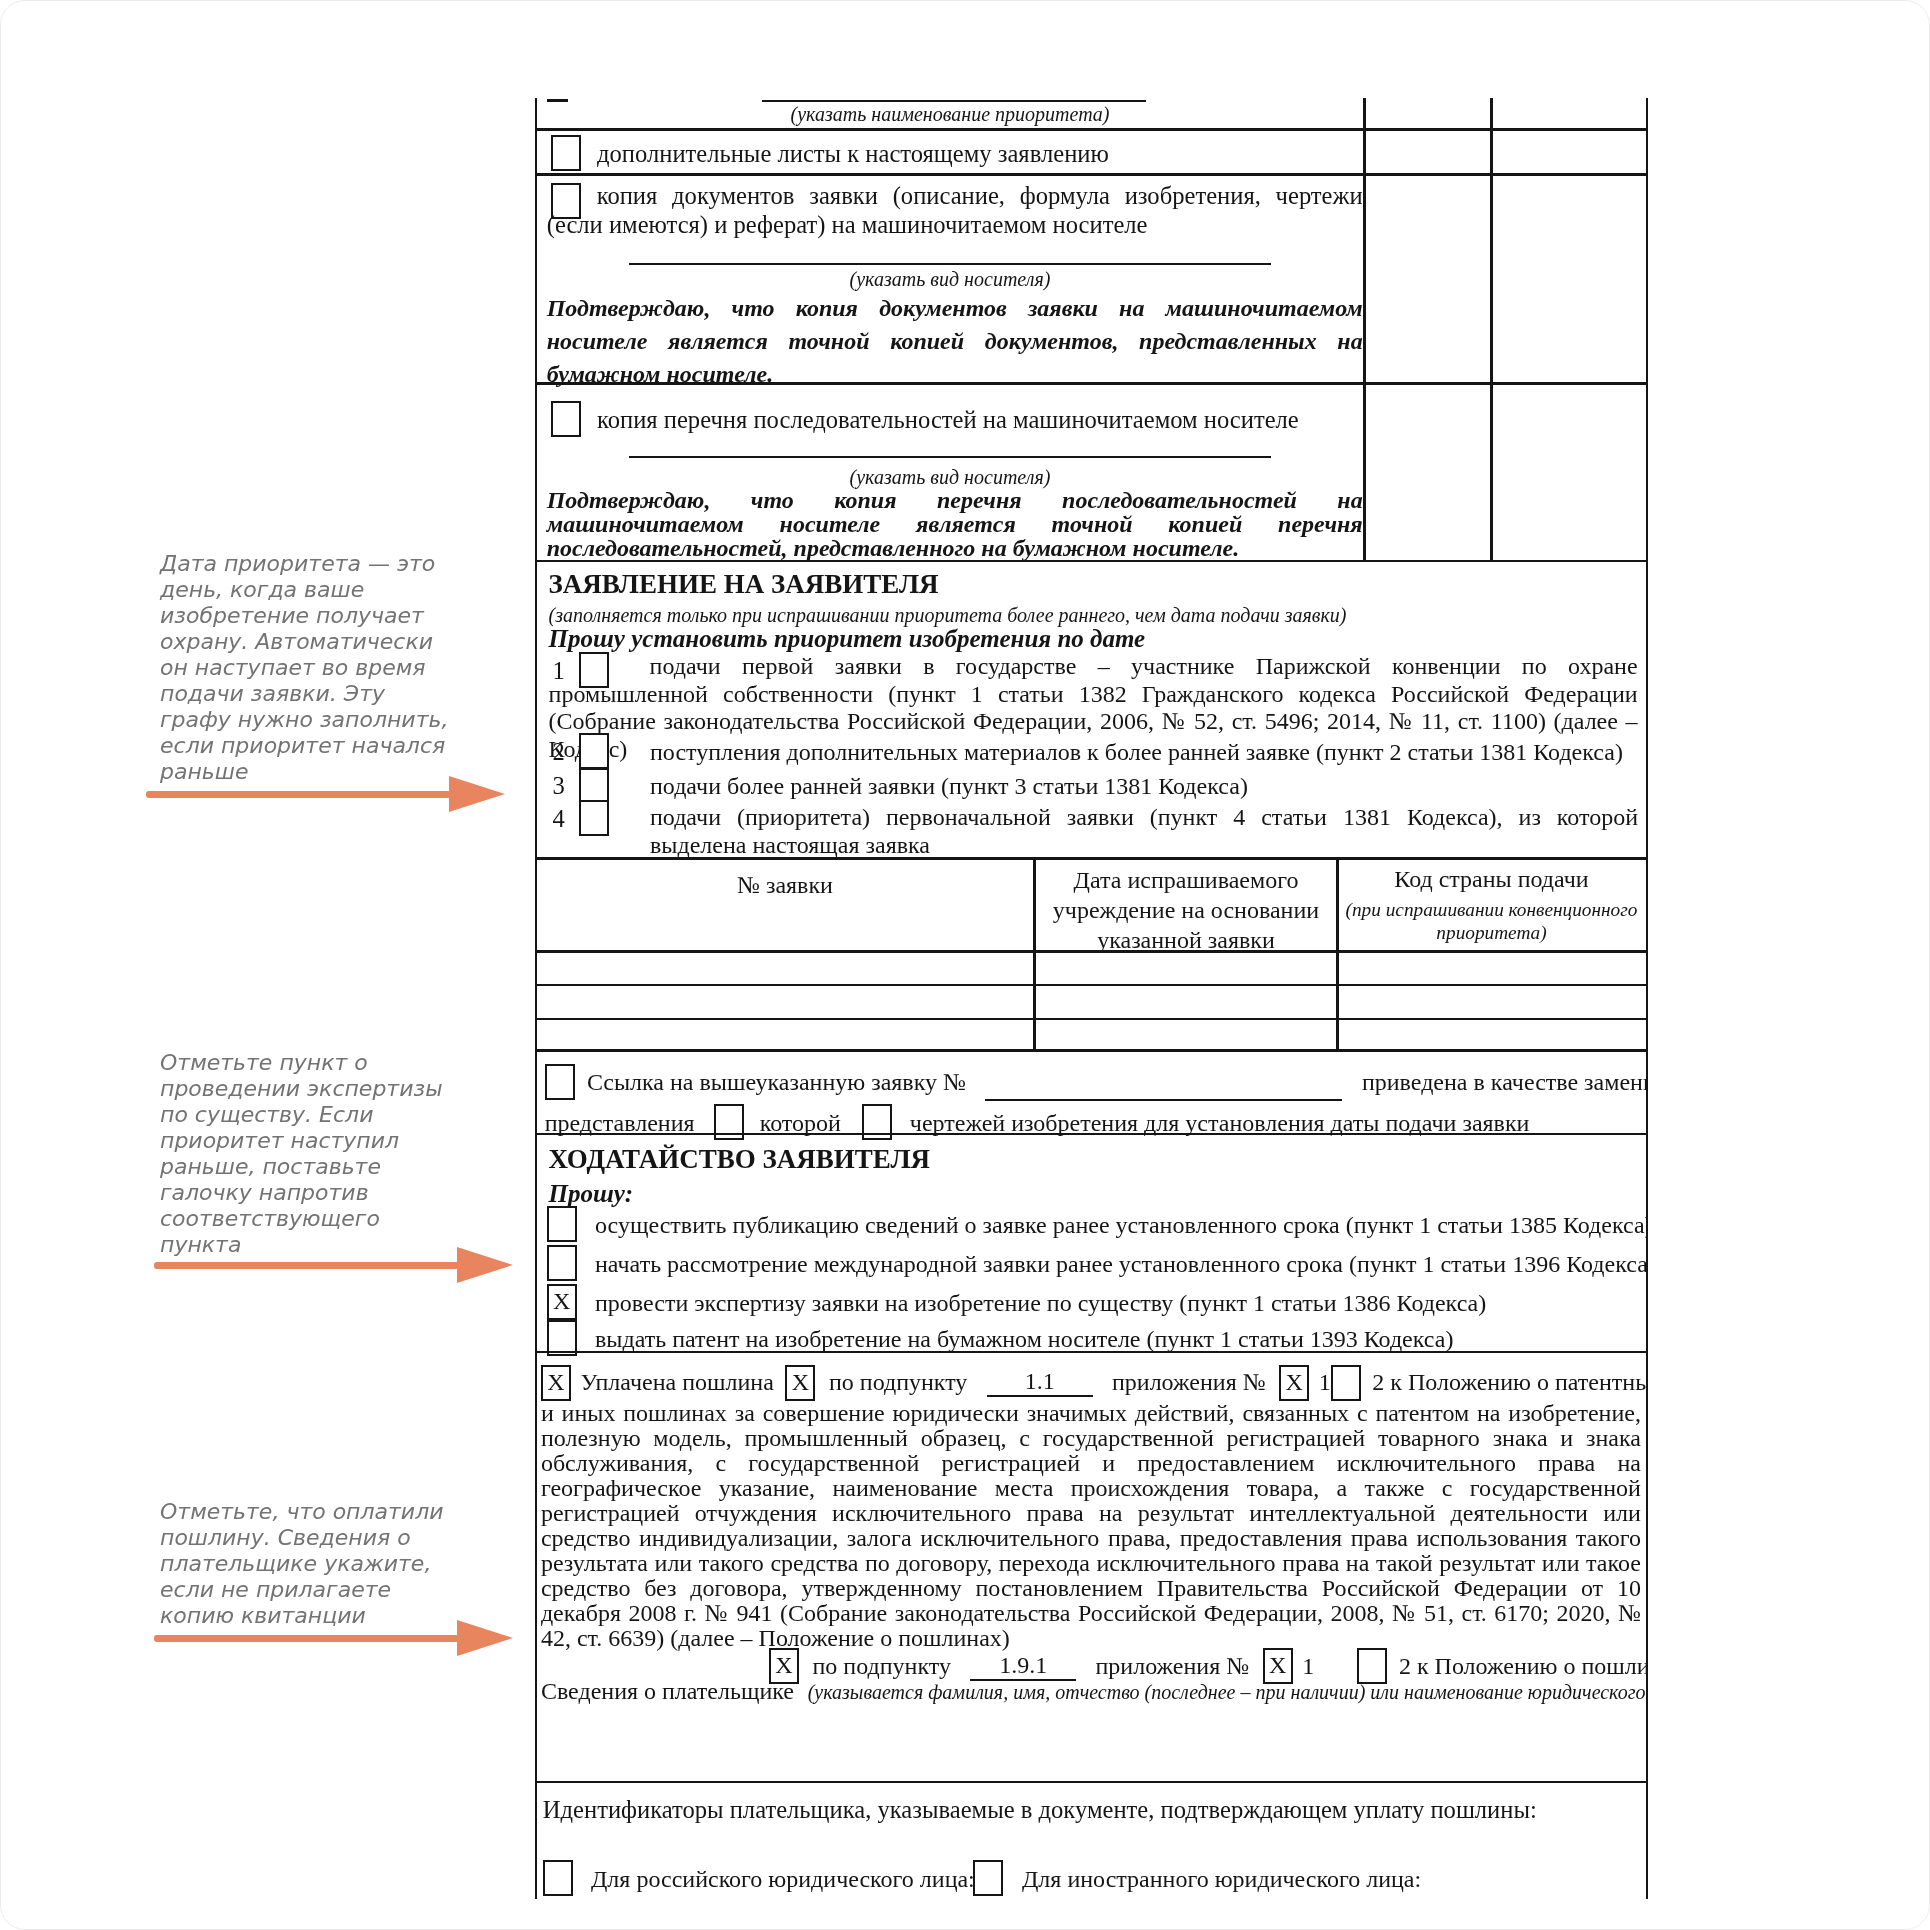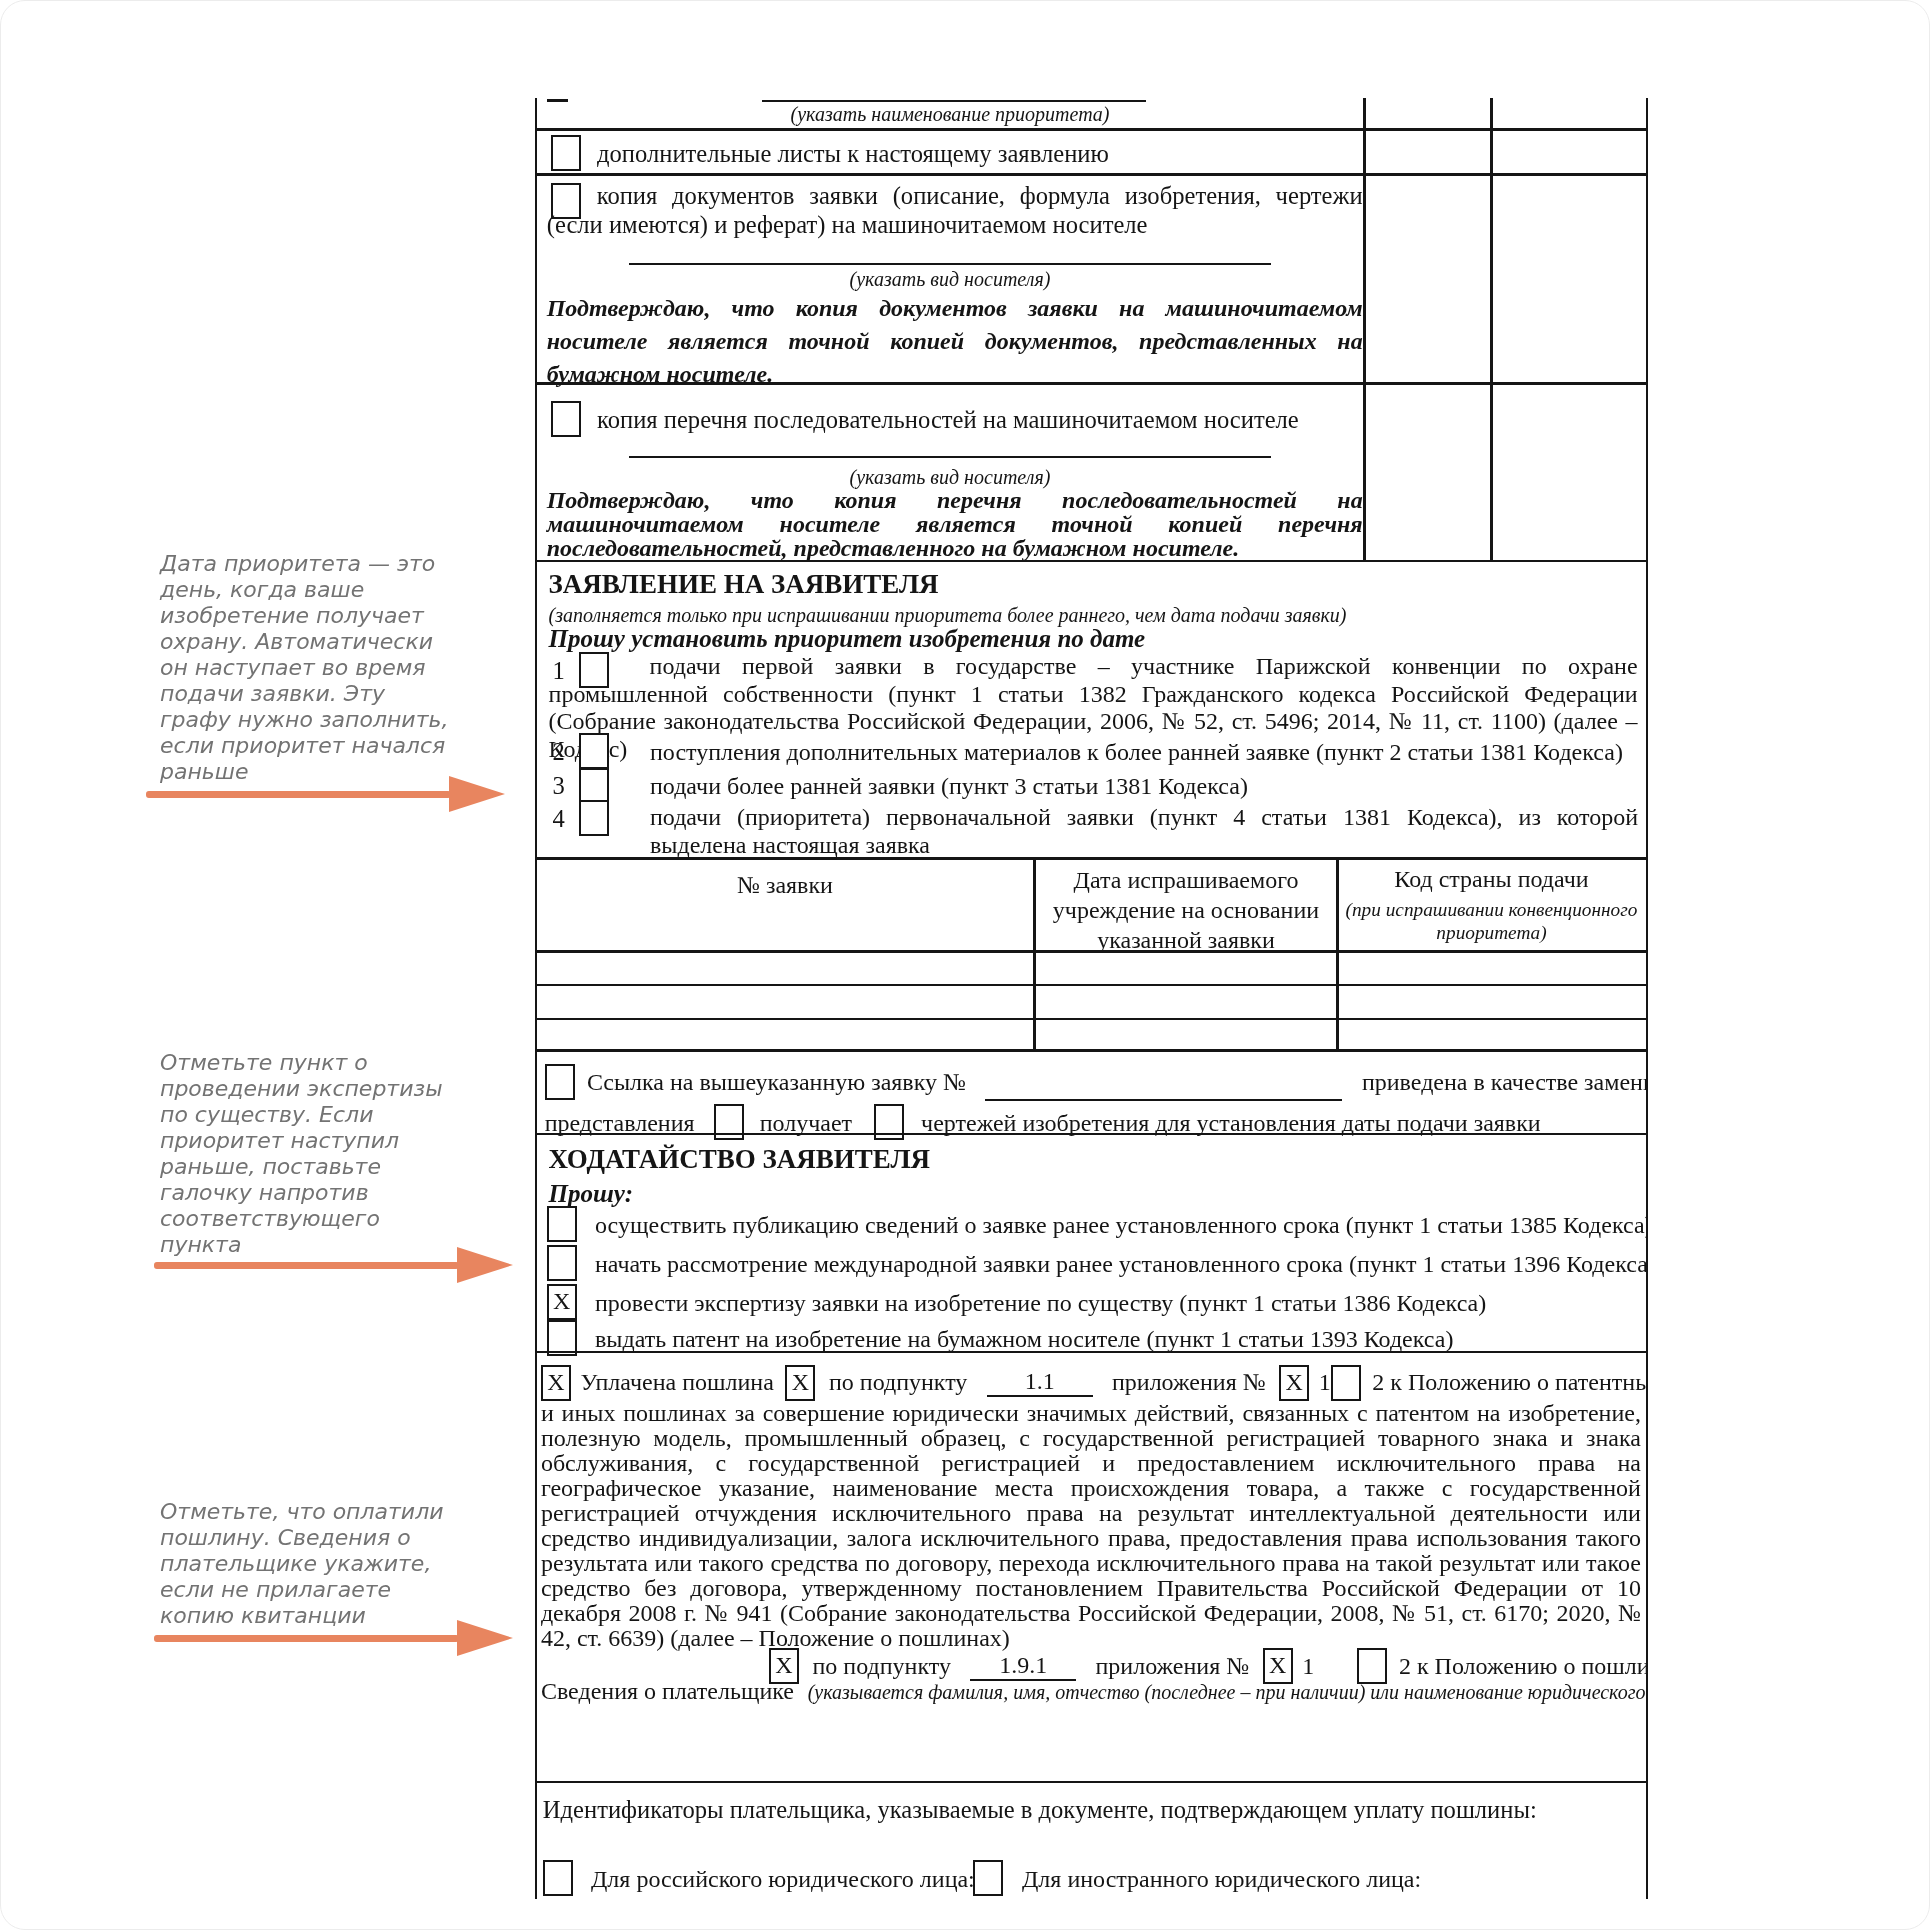--- a/index.html
+++ b/index.html
@@ -146,21 +146,21 @@
 
       <div class="cb" style="left:7.7px;top:502px;"></div>
       <div class="txt" style="left:50px;top:506px;font-size:24px;">
         <span>Ссылка на вышеуказанную заявку №</span>
         <span class="uval" style="width:357px;margin:0 13.5px;vertical-align:-1.9px;">&nbsp;</span>
         <span>приведена в качестве замены</span>
       </div>
       <div class="txt" style="left:7.7px;top:542px;font-size:24px;">
         <span>представления</span>
         <span class="cbi" style="margin:0 9.7px 0 13.5px;"></span>
-        <span>получает</span>
+        <span>которой</span>
         <span class="cbi" style="margin:0 11.6px 0 15.4px;"></span>
         <span>чертежей изобретения для установления даты подачи заявки</span>
       </div>
     </div>
 
     <div class="sec" style="top:1035px;height:218px;">
       <div class="txt bold" style="left:11.6px;top:9.7px;font-size:27px;">ХОДАТАЙСТВО ЗАЯВИТЕЛЯ</div>
       <div class="txt bi" style="left:11.6px;top:44px;font-size:25px;">Прошу:</div>
 
       <div class="cb" style="left:9.7px;top:71px;"></div>

